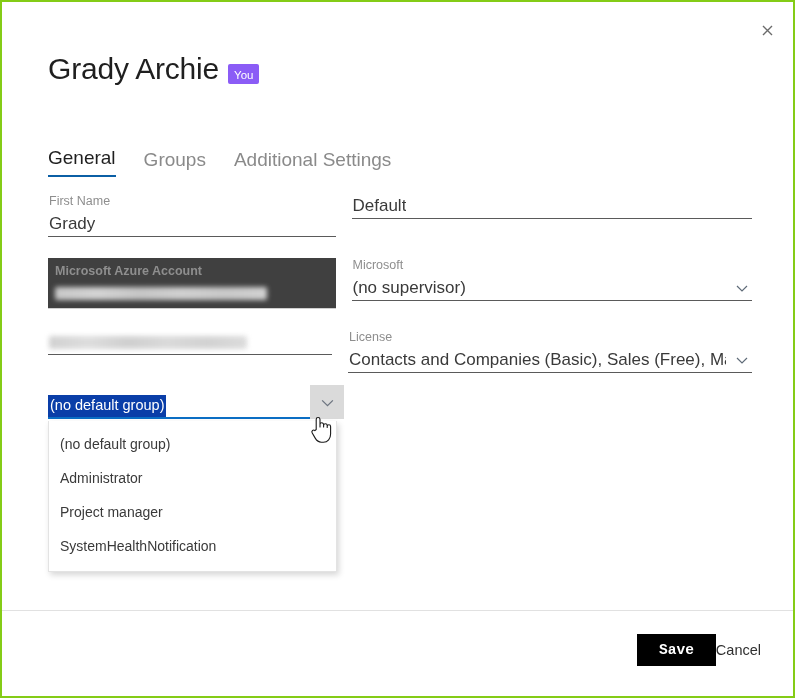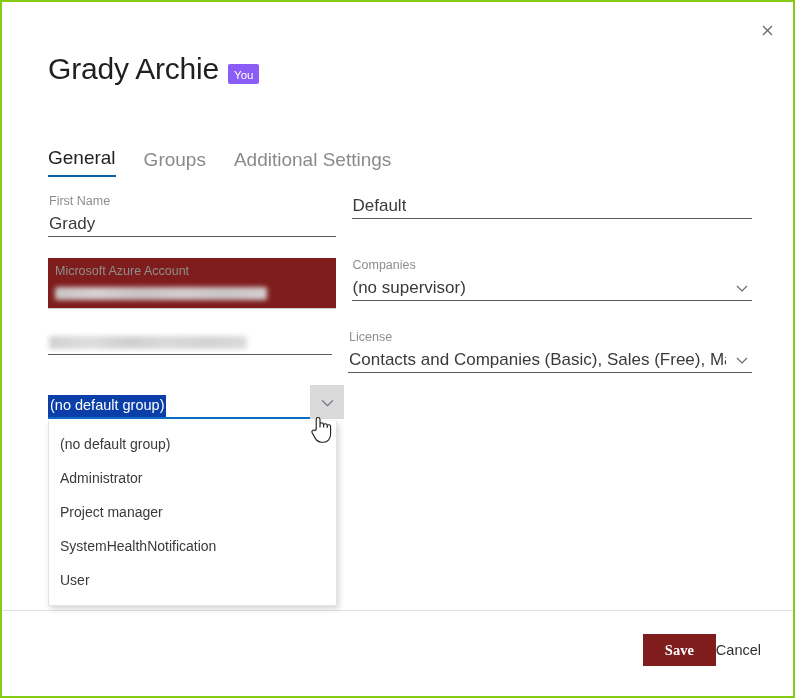--- a/index.html
+++ b/index.html
@@ -130,21 +130,22 @@
     color: #3a3a3a;
     line-height: 18px;
     white-space: nowrap;
     overflow: hidden;
   }
   .field-control.select {
     padding-right: 26px;
   }
   .field.disabled .field-label,
   .field.disabled .field-control {
-    background: #7f1d1d;
+    background: #404040;
+    font-weight: bold;
   }
   .field.disabled .field-label {
     padding-top: 6px;
     padding-left: 7px;
     margin-bottom: 0;
   }
   .field.disabled .field-control {
     border-bottom: 1px solid #cfcfcf;
     padding-left: 7px;
     height: 30px;
@@ -246,30 +247,30 @@
     background: #e1e1e1;
   }
   .footer {
     position: absolute;
     right: 32px;
     top: 632px;
     display: flex;
     align-items: center;
   }
   .btn-save {
-    background: #7f1d1d;
+    background: #000000;
     color: #ffffff;
     font-size: 14.5px;
     font-weight: bold;
     border: none;
     padding: 0 22px;
     height: 32px;
     line-height: 32px;
     cursor: pointer;
-    font-family: Liberation Serif, serif;
+    font-family: Liberation Mono, monospace;
   }
   .btn-cancel {
     background: transparent;
     border: none;
     color: #303030;
     font-size: 14.5px;
     cursor: pointer;
     font-family: "Liberation Sans", sans-serif;
     padding: 0;
   }
@@ -313,21 +314,21 @@
     </div>
 
     <div class="form-row">
       <div class="field disabled">
         <div class="field-label">Microsoft Azure Account</div>
         <div class="field-control">
           <span class="redacted" style="width:212px"></span>
         </div>
       </div>
       <div class="field col-right">
-        <div class="field-label">Companies</div>
+        <div class="field-label">Microsoft</div>
         <div class="field-control select">
           <span class="field-value">(no supervisor)</span>
           <span class="chev">
             <svg width="14" height="14" viewBox="0 0 14 14">
                 <path d="M2 5 L7 10 L12 5" stroke="currentColor" stroke-width="1.2" fill="none"></path>
               </svg>
           </span>
         </div>
       </div>
     </div>
@@ -361,21 +362,20 @@
                   <path d="M2 5 L7 10 L12 5" stroke="currentColor" stroke-width="1.2" fill="none"></path>
                 </svg>
             </span>
           </div>
 
           <div class="dropdown">
             <div class="dd-item">(no default group)</div>
             <div class="dd-item">Administrator</div>
             <div class="dd-item">Project manager</div>
             <div class="dd-item">SystemHealthNotification</div>
-            <div class="dd-item">User</div>
           </div>
         </div>
       </div>
       <div class="field col-right"></div>
     </div>
 
   </div>
 
   <span class="cursor-hand">
     <svg width="22" height="30" viewBox="0 0 22 30">

